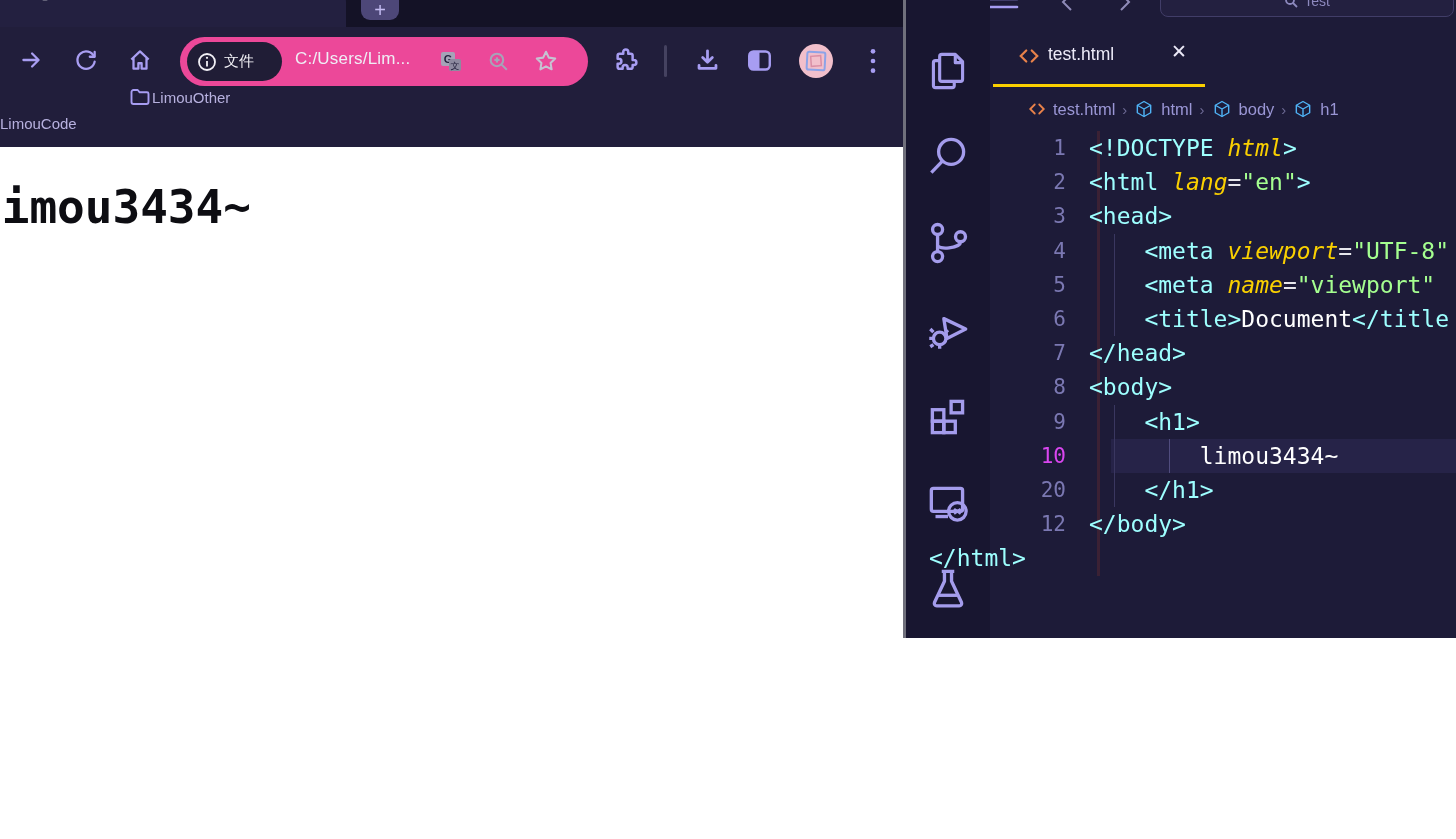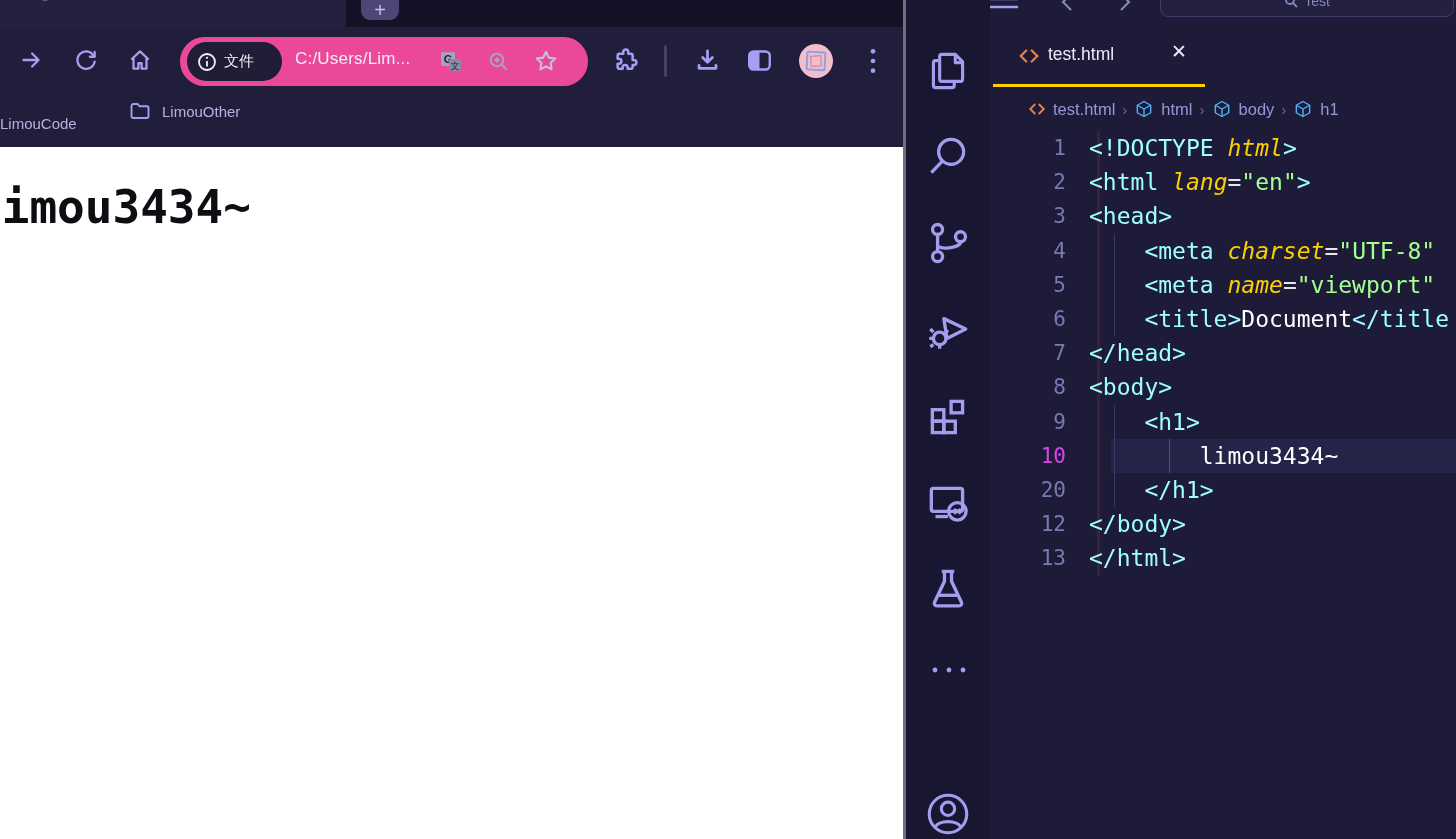--- a/index.html
+++ b/index.html
@@ -23,21 +23,21 @@
   .addr-pill{position:absolute;left:180px;top:37px;width:408px;height:49px;background:#ec4899;border-radius:25px;}
   .site-chip{position:absolute;left:7px;top:5px;width:95px;height:39px;background:#201D36;border-radius:20px;
              display:flex;align-items:center;gap:7px;padding-left:10px;box-sizing:border-box;}
   .site-chip-label{color:#F2F1F6;font-size:15px;}
   .addr-url{position:absolute;left:115px;top:12px;color:#EFEEF5;font-size:17px;letter-spacing:.2px;}
   .bm-label{font-size:15px;color:#B7B1DF;}
   .page-heading{position:absolute;left:-26px;top:180px;font-family:"DejaVu Sans Mono",monospace;
                 font-weight:bold;font-size:46px;color:#0D0D12;white-space:pre;}
 
   
-  .vscode{position:absolute;left:903px;top:0;width:553px;height:839px;background:#1D1B38;
+  .vscode{position:absolute;left:903px;top:0;width:553px;height:638px;background:#1D1B38;
           border-left:3px solid #70707C;box-sizing:border-box;overflow:hidden;}
   .activitybar{position:absolute;left:0;top:0;width:84px;height:839px;background:#181630;}
   .ab-icon{position:absolute;left:17px;}
   .titlebar-item{position:absolute;}
   .cmd-center{position:absolute;left:254px;top:-16px;width:292px;height:31px;background:#232040;
               border:1px solid #413D68;border-radius:8px;display:flex;align-items:center;justify-content:center;
               gap:6px;color:#8D89BE;font-size:14px;}
   .editor-tab{position:absolute;left:87px;top:26px;width:212px;height:61px;border-bottom:3px solid #FAD000;
               box-sizing:border-box;}
   .tab-file-label{position:absolute;left:55px;top:18px;font-size:17.5px;color:#ECEAF8;}
@@ -159,21 +159,21 @@
       <svg width="26" height="30" viewBox="0 0 24 28" fill="#A79DF2">
           <circle cx="12" cy="5" r="2.2"></circle>
           <circle cx="12" cy="14" r="2.2"></circle>
           <circle cx="12" cy="23" r="2.2"></circle>
         </svg>
     </span>
 
     <div class="abs" style="left:0;top:115px;">
       <span class="bm-label">LimouCode</span>
     </div>
-    <div class="abs" style="left:128px;top:99px;display:flex;align-items:center;gap:10px;text-align:center;">
+    <div class="abs" style="left:128px;top:85px;display:flex;align-items:center;text-align:center;">
       <svg width="24" height="24" viewBox="0 0 24 24" fill="none" stroke="#A79DF2" stroke-width="1.9" stroke-linejoin="round">
           <path d="M3.5 7a2 2 0 0 1 2-2h4.2l2 2.3h7.3a1.5 1.5 0 0 1 1.5 1.5V17a2 2 0 0 1-2 2h-13a2 2 0 0 1-2-2z"></path>
         </svg>
       <span class="bm-label">LimouOther</span>
     </div>
   </div>
 
   <div class="page-heading">limou3434~</div>
 </div>
 
@@ -327,21 +327,21 @@
       <div class="code-line">
         <span class="ln">2</span>
         <span class="code-text"><span class="c-tag">&lt;html </span><span class="c-attr">lang</span><span class="c-op">=</span><span class="c-str">"en"</span><span class="c-tag">&gt;</span></span>
       </div>
       <div class="code-line">
         <span class="ln">3</span>
         <span class="code-text"><span class="c-tag">&lt;head&gt;</span></span>
       </div>
       <div class="code-line">
         <span class="ln">4</span>
-        <span class="code-text"><span class="c-tag">    &lt;meta </span><span class="c-attr">charset</span><span class="c-op">=</span><span class="c-str">"UTF-8"</span></span>
+        <span class="code-text"><span class="c-tag">    &lt;meta </span><span class="c-attr">viewport</span><span class="c-op">=</span><span class="c-str">"UTF-8"</span></span>
       </div>
       <div class="code-line">
         <span class="ln">5</span>
         <span class="code-text"><span class="c-tag">    &lt;meta </span><span class="c-attr">name</span><span class="c-op">=</span><span class="c-str">"viewport"</span></span>
       </div>
       <div class="code-line">
         <span class="ln">6</span>
         <span class="code-text"><span class="c-tag">    &lt;title&gt;</span><span class="c-text">Document</span><span class="c-tag">&lt;/title</span></span>
       </div>
       <div class="code-line">
@@ -362,17 +362,16 @@
       </div>
       <div class="code-line">
         <span class="ln">20</span>
         <span class="code-text"><span class="c-tag">    &lt;/h1&gt;</span></span>
       </div>
       <div class="code-line">
         <span class="ln">12</span>
         <span class="code-text"><span class="c-tag">&lt;/body&gt;</span></span>
       </div>
       <div class="code-line">
-        <span class="ln">13</span>
         <span class="code-text"><span class="c-tag">&lt;/html&gt;</span></span>
       </div>
     </div>
 </div>
 
 </body></html>

